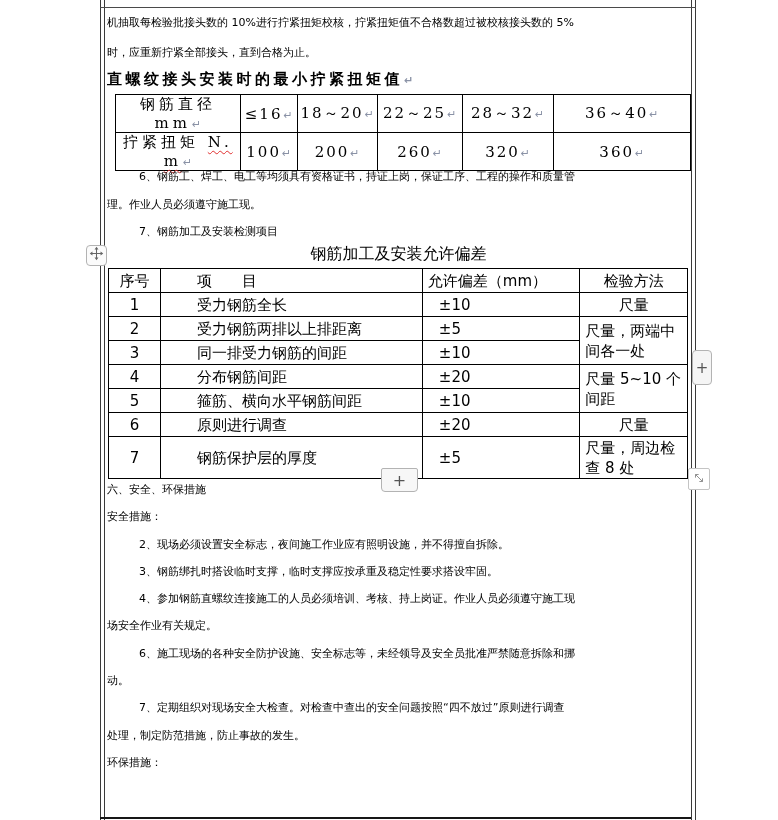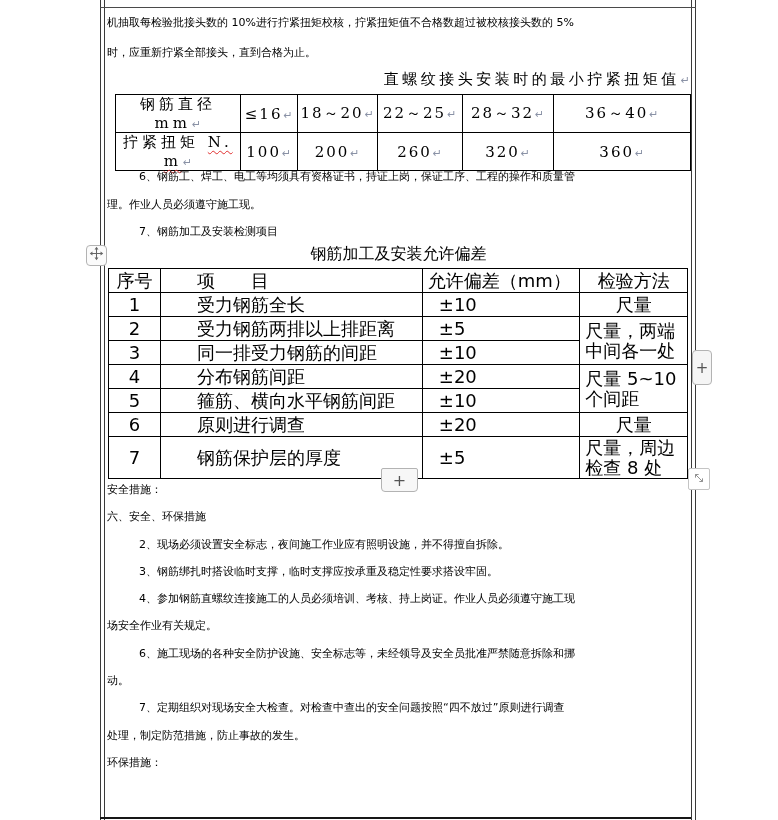--- a/index.html
+++ b/index.html
@@ -20,34 +20,34 @@
 
   
   .line{white-space:nowrap;font-size:11px;}
   .intro{top:8px;line-height:30px;}
   .intro .line{height:30px;}
   .notes{top:163px;line-height:27.5px;}
   .notes .line{height:27.5px;}
   .indent{padding-left:32px;}
 
   
-  .t1-title{position:absolute;left:107px;width:583px;top:70px;text-align:right;
-    font-family:"DejaVu Serif",serif;font-weight:normal;font-size:15px;letter-spacing:3.5px;}
+  .t1-title{position:absolute;left:107px;width:583px;top:70px;text-align:left;
+    font-family:"DejaVu Serif",serif;font-weight:bold;font-size:15px;letter-spacing:3.5px;}
   table{border-collapse:collapse;}
   .t1{position:absolute;left:115px;top:94px;width:576px;table-layout:fixed;
     font-family:"DejaVu Serif",serif;font-size:15px;}
   .t1 td{border:1px solid #000;height:23px;text-align:center;letter-spacing:2px;padding:0;}
   .t1 td.lab{letter-spacing:4px;margin-left:42px;}
   .mark{color:#8a92a6;font-size:11px;letter-spacing:0;margin-left:1px;font-family:"DejaVu Sans",sans-serif;}
   .spell{text-decoration:underline;text-decoration-style:wavy;
     text-decoration-color:#e03030;text-decoration-thickness:1px;text-underline-offset:3px;}
 
   
   .t2-caption{position:absolute;left:107px;width:583px;top:244px;text-align:center;font-size:16px;}
-  .t2{position:absolute;left:108px;top:268px;width:580px;table-layout:fixed;font-size:18px;}
+  .t2{position:absolute;left:108px;top:268px;width:580px;table-layout:fixed;font-size:15px;}
   .t2 td{border:1px solid #000;height:23px;padding:0;vertical-align:middle;line-height:20px;}
   .t2 td.no{text-align:center;}
   .t2 td.item{padding-left:36px;}
   .t2 td.dev{padding-left:16px;}
   .t2 td.hd-dev{padding-left:5px;}
   .t2 td.m-center{text-align:center;}
   .t2 td.m-left{padding-left:5px;white-space:normal;}
   .t2 tr.tall td{height:41px;}
 
   
@@ -192,22 +192,22 @@
 <div class="handle resize-handle">
   <span>
     <svg width="14" height="14" viewBox="0 0 20 20">
       <path d="M5 5 L15 15" stroke="#888" stroke-width="1.3" fill="none"></path>
       <path d="M5 5 h4.5 M5 5 v4.5 M15 15 h-4.5 M15 15 v-4.5" stroke="#888" stroke-width="1.3" fill="none"></path>
     </svg>
   </span>
 </div>
 
 <div class="content sec">
+  <div class="line">六、安全、环保措施</div>
   <div class="line">安全措施：</div>
-  <div class="line">六、安全、环保措施</div>
   <div class="line indent">2、现场必须设置安全标志，夜间施工作业应有照明设施，并不得擅自拆除。</div>
   <div class="line indent">3、钢筋绑扎时搭设临时支撑，临时支撑应按承重及稳定性要求搭设牢固。</div>
   <div class="line indent">4、参加钢筋直螺纹连接施工的人员必须培训、考核、持上岗证。作业人员必须遵守施工现</div>
   <div class="line">场安全作业有关规定。</div>
   <div class="line indent">6、施工现场的各种安全防护设施、安全标志等，未经领导及安全员批准严禁随意拆除和挪</div>
   <div class="line">动。</div>
   <div class="line indent">7、定期组织对现场安全大检查。对检查中查出的安全问题按照“四不放过”原则进行调查</div>
   <div class="line">处理，制定防范措施，防止事故的发生。</div>
   <div class="line">环保措施：</div>
 </div>

